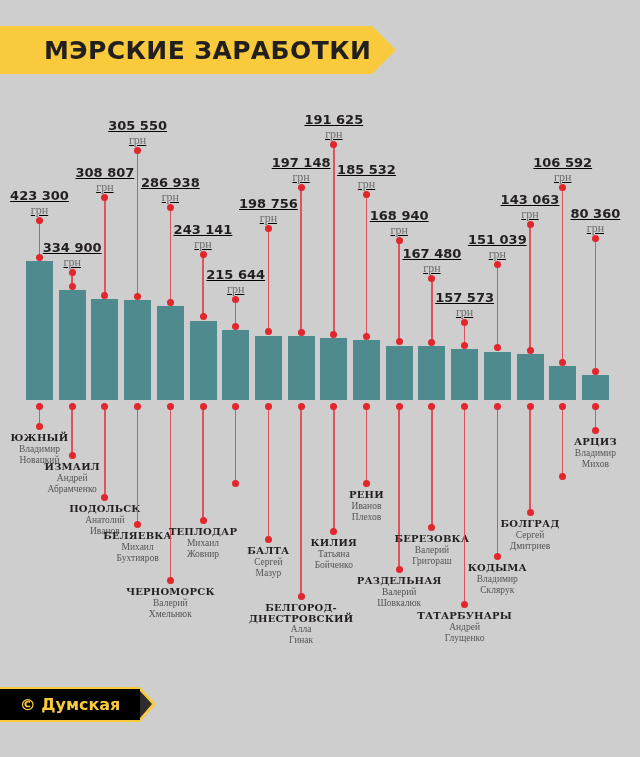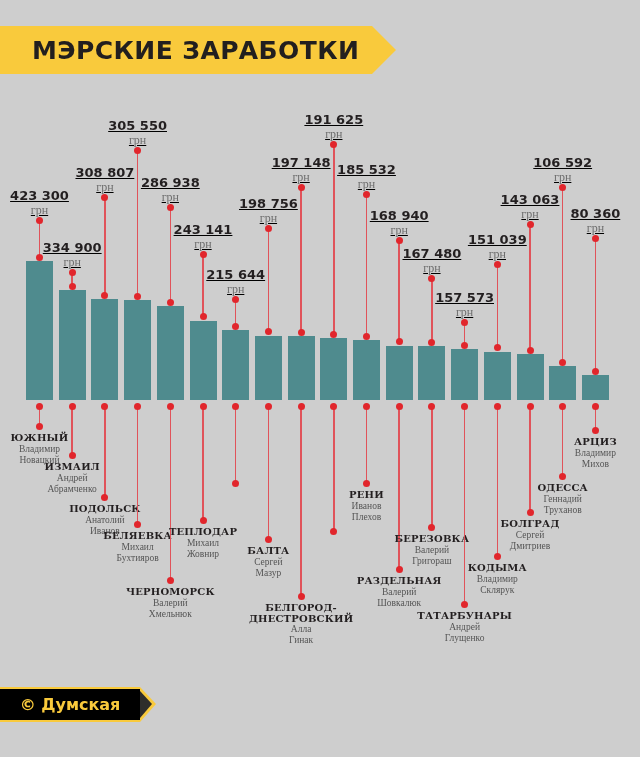--- a/index.html
+++ b/index.html
@@ -20,21 +20,21 @@
   #title-banner:after{
     content:"";position:absolute;right:-24px;top:0;
     width:0;height:0;
     border-top:24px solid transparent;
     border-bottom:24px solid transparent;
     border-left:24px solid #f9ca3c;
   }
   #title-text{
     font-family:"DejaVu Sans", sans-serif;
     font-weight:bold;font-size:25px;letter-spacing:.4px;
-    color:#221f1f;padding-left:32px;white-space:nowrap;
+    color:#221f1f;padding-left:44px;white-space:nowrap;
   }
   
   #footer-banner{
     position:absolute;left:0;top:687px;
     width:140px;height:31px;
     background:#000000;
     border-top:2px solid #f9ca3c;
     border-bottom:2px solid #f9ca3c;
     display:flex;align-items:center;justify-content:center;
   }
@@ -257,20 +257,25 @@
     <div class="value-block" style="left: 273.8px; top: 112px; width: 120px;">
       <div class="value-num">191 625</div>
       <div class="value-cur">грн</div>
     </div>
     <div class="conn" style="left: 333.05px; top: 144px; height: 190.013px;"></div>
     <div class="dot" style="left: 330.3px; top: 140.5px;"></div>
     <div class="dot" style="left: 330.3px; top: 330.513px;"></div>
     <div class="conn" style="left: 333.05px; top: 406px; height: 125px;"></div>
     <div class="dot" style="left: 330.3px; top: 402.5px;"></div>
     <div class="dot" style="left: 330.3px; top: 527.5px;"></div>
+    <div class="city-block" style="left: 263.8px; top: 537px; width: 140px;">
+      <div class="city-name">КИЛИЯ</div>
+      <div class="mayor">Татьяна</div>
+      <div class="mayor">Бойченко</div>
+    </div>
     <div class="bar" style="left: 353px; top: 340.039px; width: 27px; height: 59.9612px;"></div>
     <div class="value-block" style="left: 306.5px; top: 162px; width: 120px;">
       <div class="value-num">185 532</div>
       <div class="value-cur">грн</div>
     </div>
     <div class="conn" style="left: 365.75px; top: 194px; height: 142.039px;"></div>
     <div class="dot" style="left: 363px; top: 190.5px;"></div>
     <div class="dot" style="left: 363px; top: 332.539px;"></div>
     <div class="conn" style="left: 365.75px; top: 406px; height: 77px;"></div>
     <div class="dot" style="left: 363px; top: 402.5px;"></div>
@@ -364,25 +369,20 @@
     <div class="value-block" style="left: 502.7px; top: 155px; width: 120px;">
       <div class="value-num">106 592</div>
       <div class="value-cur">грн</div>
     </div>
     <div class="conn" style="left: 561.95px; top: 187px; height: 175.35px;"></div>
     <div class="dot" style="left: 559.2px; top: 183.5px;"></div>
     <div class="dot" style="left: 559.2px; top: 358.85px;"></div>
     <div class="conn" style="left: 561.95px; top: 406px; height: 70px;"></div>
     <div class="dot" style="left: 559.2px; top: 402.5px;"></div>
     <div class="dot" style="left: 559.2px; top: 472.5px;"></div>
-    <div class="city-block" style="left: 492.7px; top: 482px; width: 140px;">
-      <div class="city-name">ОДЕССА</div>
-      <div class="mayor">Геннадий</div>
-      <div class="mayor">Труханов</div>
-    </div>
     <div class="bar" style="left: 581.9px; top: 375px; width: 27px; height: 25px;"></div>
     <div class="value-block" style="left: 535.4px; top: 206px; width: 120px;">
       <div class="value-num">80 360</div>
       <div class="value-cur">грн</div>
     </div>
     <div class="conn" style="left: 594.65px; top: 238px; height: 133px;"></div>
     <div class="dot" style="left: 591.9px; top: 234.5px;"></div>
     <div class="dot" style="left: 591.9px; top: 367.5px;"></div>
     <div class="conn" style="left: 594.65px; top: 406px; height: 24px;"></div>
     <div class="dot" style="left: 591.9px; top: 402.5px;"></div>

